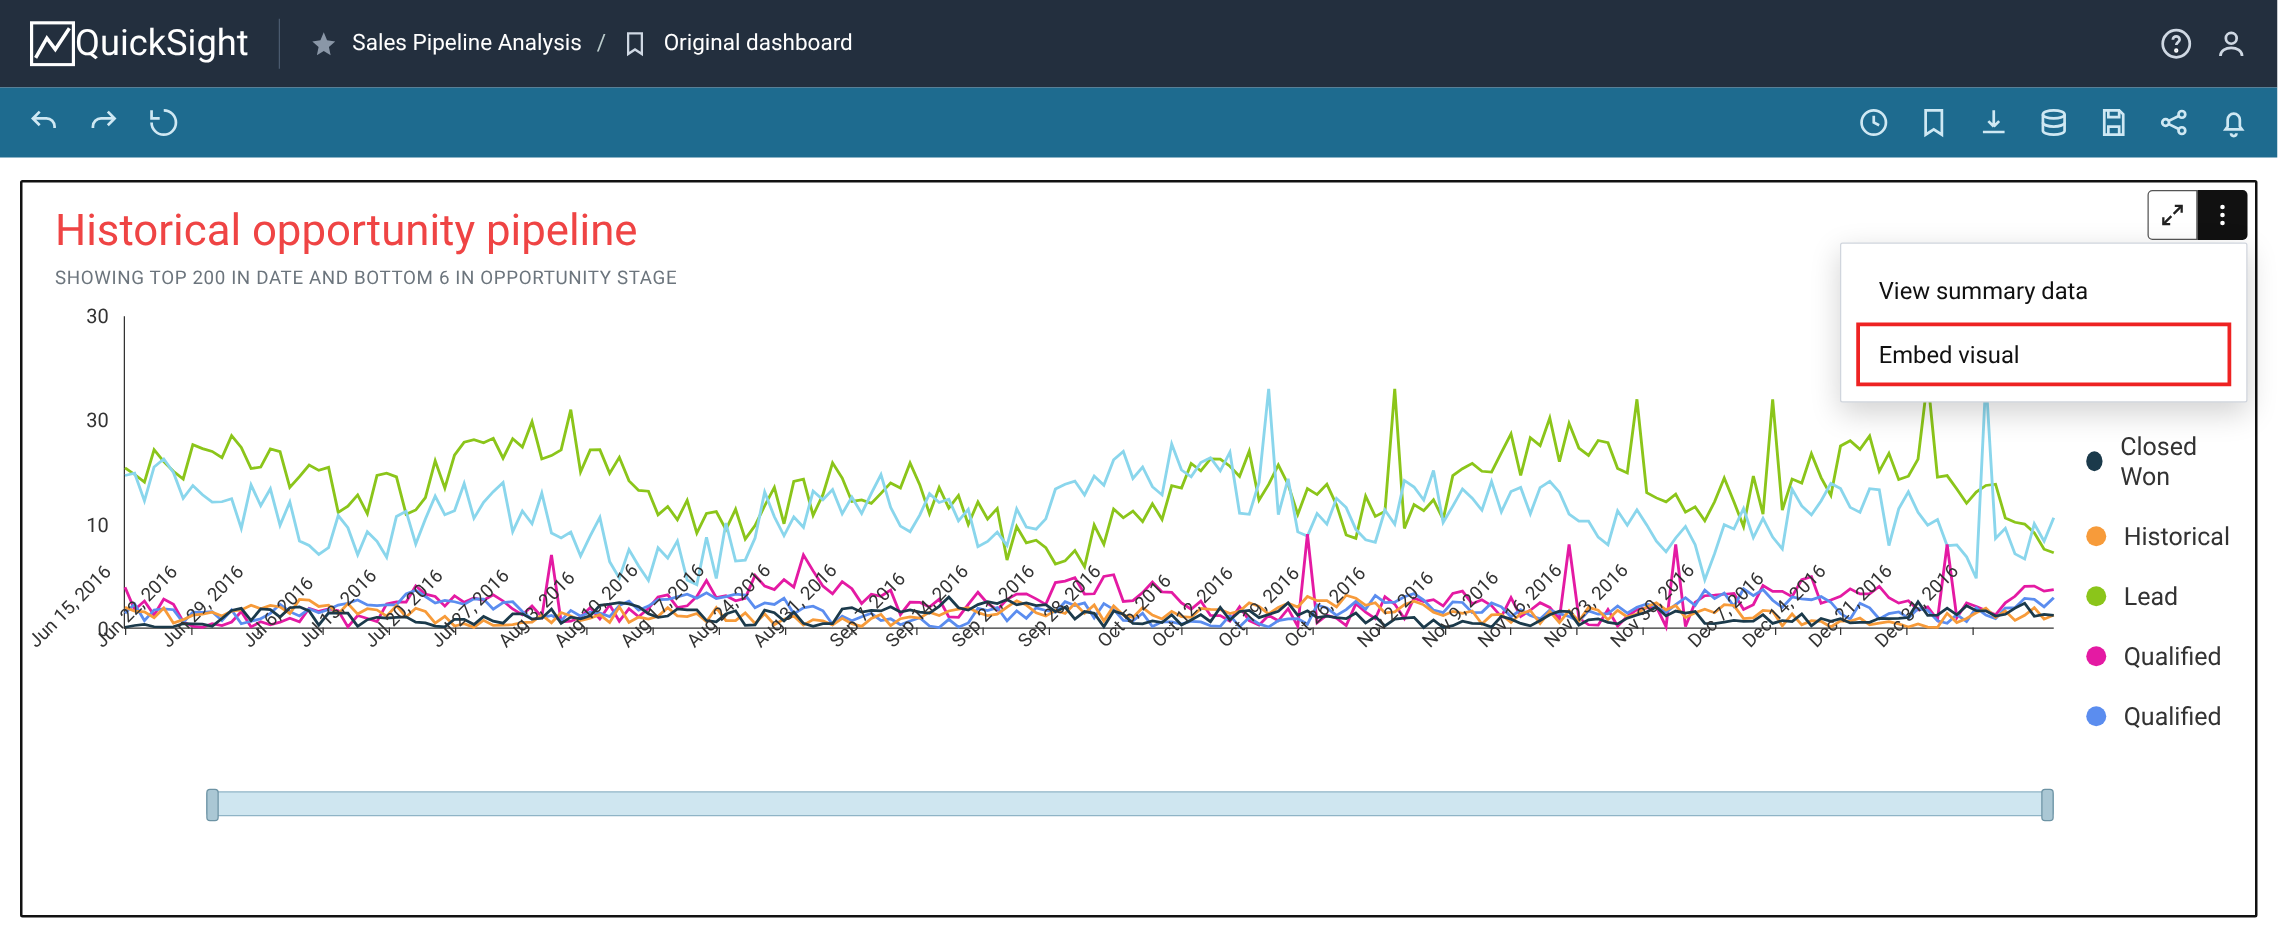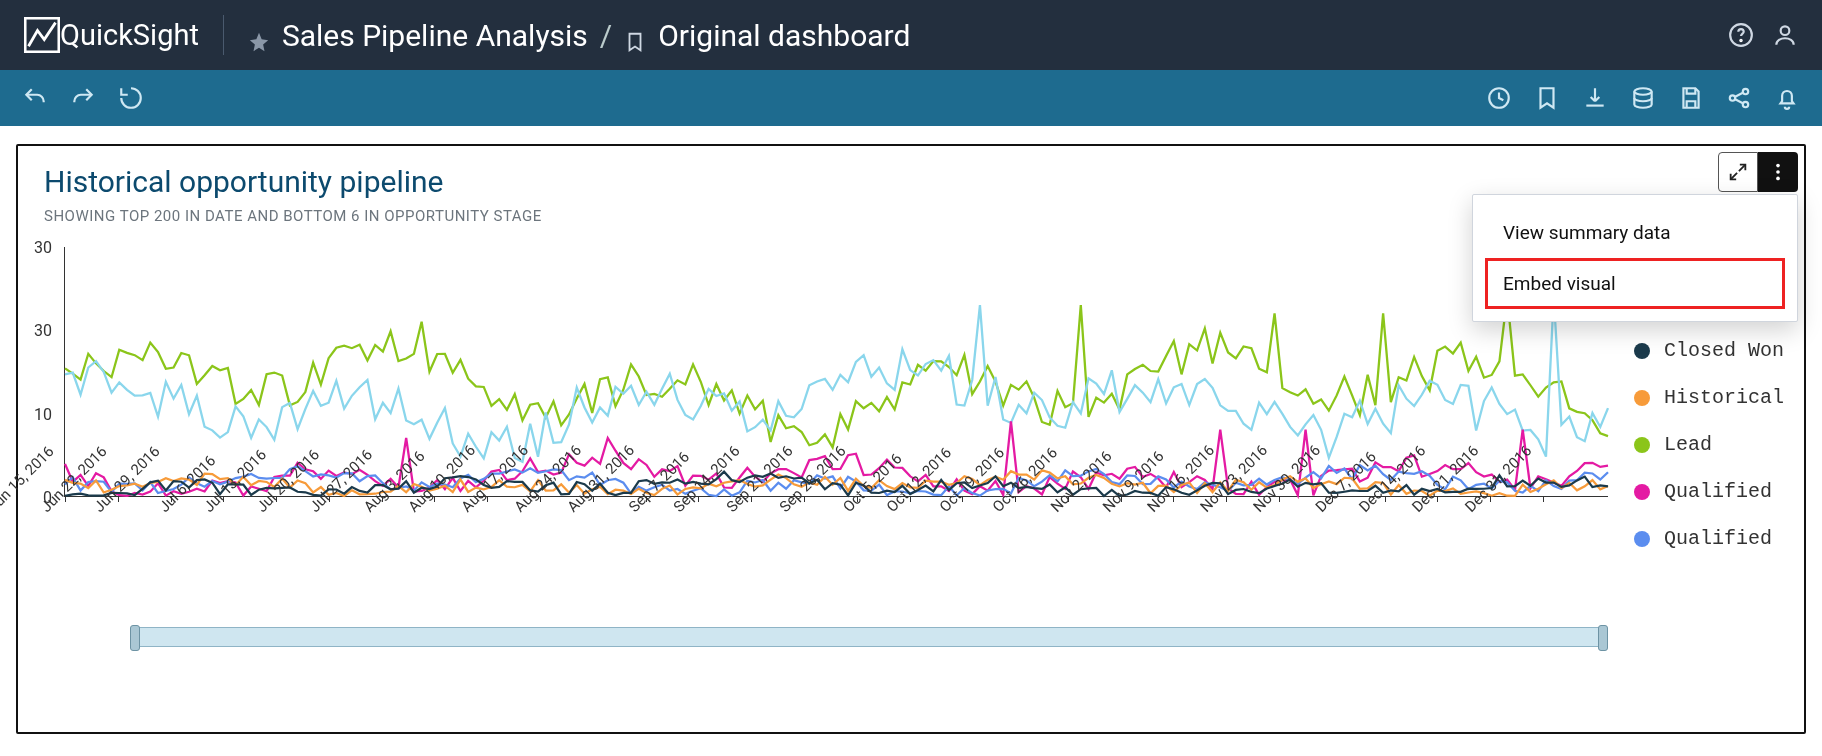--- a/index.html
+++ b/index.html
@@ -16,21 +16,21 @@
     background: #232f3e;
     color: #fff;
     display: flex;
     align-items: center;
     height: 70px;
     padding: 0 24px;
   }
   .appbar .logo { display: flex; align-items: center; font-size: 29px; font-weight: 400;}
   .appbar .logo svg { width: 36px; height: 36px; }
   .appbar .divider { width: 1px; height: 40px; background: #4a5a6e; margin: 0 24px; }
-  .appbar .crumbs { display: flex; align-items: flex-end; gap: 12px; font-size: 30px; color: #fff; }
+  .appbar .crumbs { display: flex; align-items: flex-start; gap: 12px; font-size: 18px; color: #fff; }
   .appbar .crumbs .slash { color: #bcc; }
   .appbar .crumbs svg { width: 22px; height: 22px; }
   .appbar .right { margin-left: auto; display: flex; align-items: center; gap: 18px; }
   .appbar .right svg { width: 26px; height: 26px; stroke:#fff; }
 
   
   .toolbar {
     background: #1e6b8f;
     height: 56px;
     display: flex;
@@ -45,21 +45,21 @@
   
   .stage { padding: 18px 16px 16px; }
   .visual {
     border: 2px solid #111;
     border-radius: 2px;
     position: relative;
     padding: 18px 20px 18px 26px;
     height: 590px;
     background: #fff;
   }
-  .visual h2 { font-size: 30px; font-weight: 400; color:#0c4a6e; margin-bottom: 8px;}
+  .visual h2 { font-size: 35px; font-weight: 400; color:#ef4444; margin-bottom: 8px;}
   .visual .sub { font-size: 15px; letter-spacing: .5px; color:#6c757d; text-transform: uppercase; }
 
   .corner { position: absolute; top: 6px; right: 6px; display:flex; gap:0;}
   .corner .expand {
     width: 40px; height: 40px; border:1px solid #555; border-radius:4px 0 0 4px;
     display:flex; align-items:center; justify-content:center; background:#fff;
   }
   .corner .menu {
     width: 40px; height: 40px; border-radius:0 4px 4px 0;
     display:flex; align-items:center; justify-content:center; background:#111; color:#fff;
@@ -89,21 +89,21 @@
   
   .chartwrap { display:flex; margin-top: 22px; align-items: stretch;}
   .yaxis { width: 66px; position:relative; }
   .ytick { position:absolute; right: 12px; font-size:16px; color:#333; transform: translateY(-50%);}
   .plotbox { position:relative; flex:0 0 1478px; }
   .plot { position:relative; height: 250px; border-left: 1px solid #333; border-bottom: 1px solid #333; }
   .plot svg { position:absolute; top:0; left:0; width:100%; height:100%; overflow:visible;}
   .plot .xtick-mark { position:absolute; bottom:-6px; width:1px; height:6px; background:#333; }
   .xlabels { position:relative; height: 120px; }
   .xlabel { position:absolute; top: 6px; font-size:15px; color:#333; transform: rotate(-45deg); transform-origin: right top; white-space:nowrap; text-align:right;}
-  .legend { margin-left: 26px; flex:1; display:flex; flex-direction:column; gap:24px; padding-top: 92px; font-family: Liberation Mono, monospace;}
+  .legend { margin-left: 26px; flex:1; display:flex; flex-direction:column; gap:24px; padding-top: 92px;}
   .legend .row { display:flex; align-items:center; gap:14px; font-size:20px; color:#333;}
   .legend .dot { width:16px; height:16px; border-radius:50%; }
 
   
   .hscroll {
     margin: 10px 0 0 66px;
     width: 1478px;
     height: 20px;
     background:#cfe6f0;
     border:1px solid #8fb4c6;

